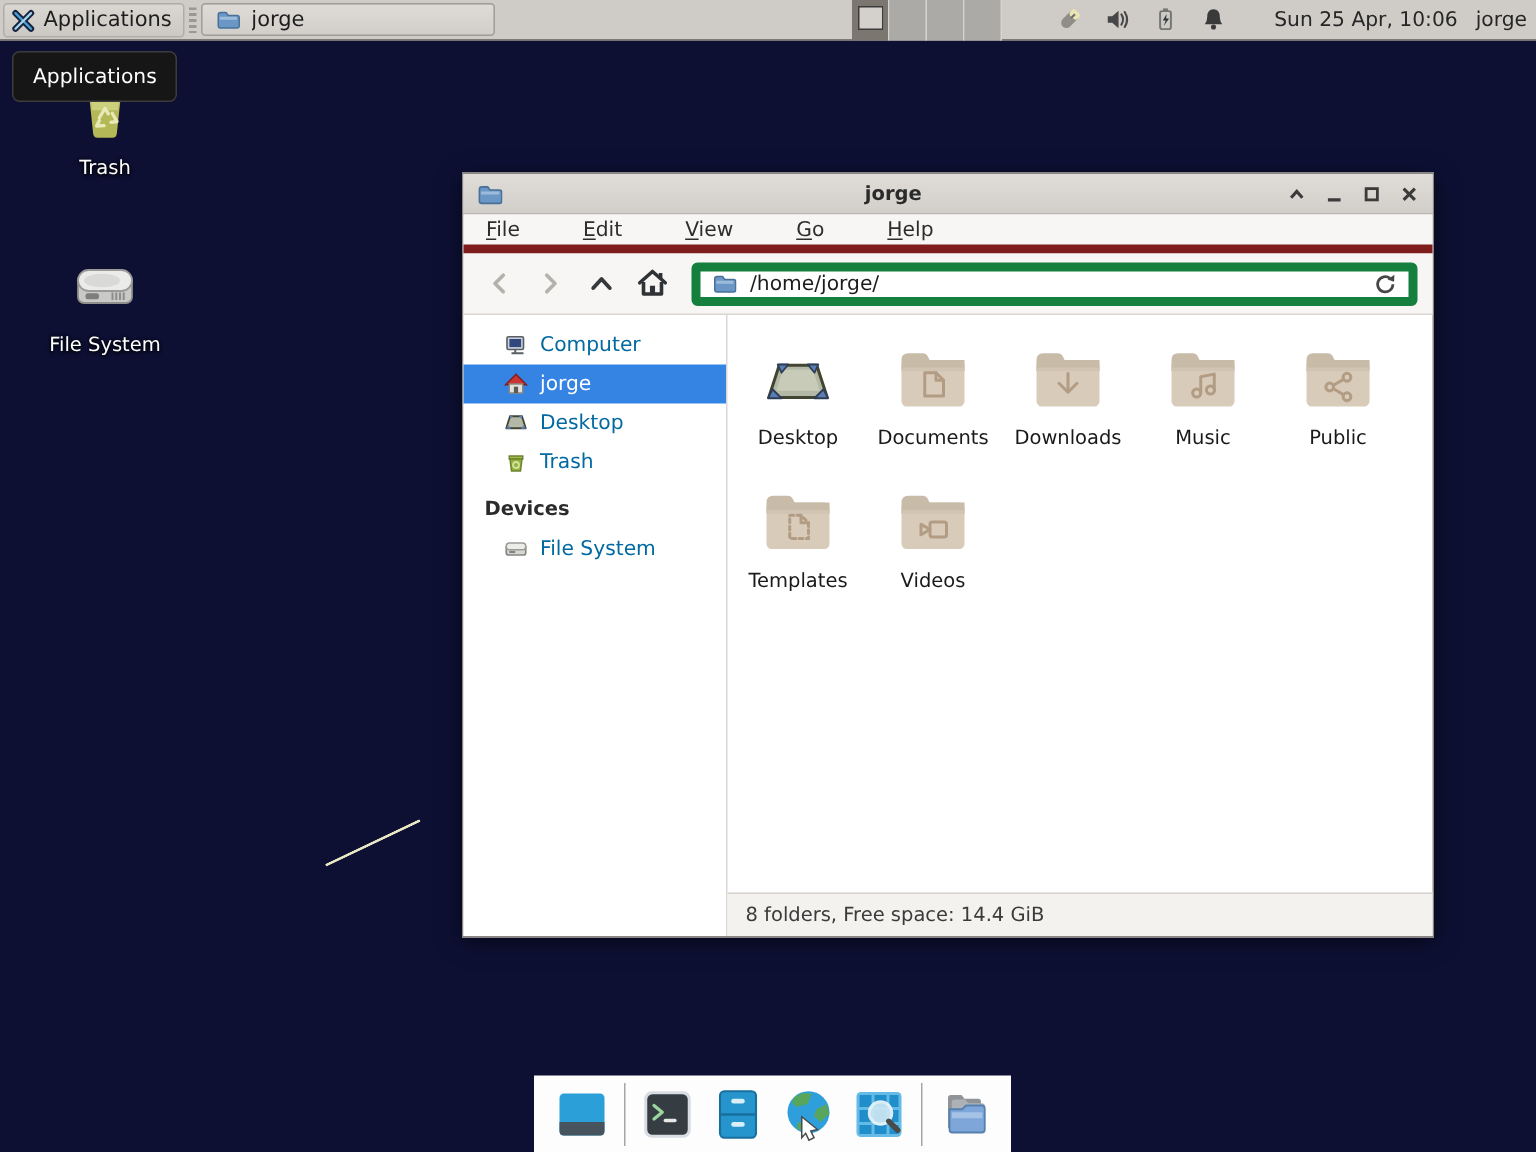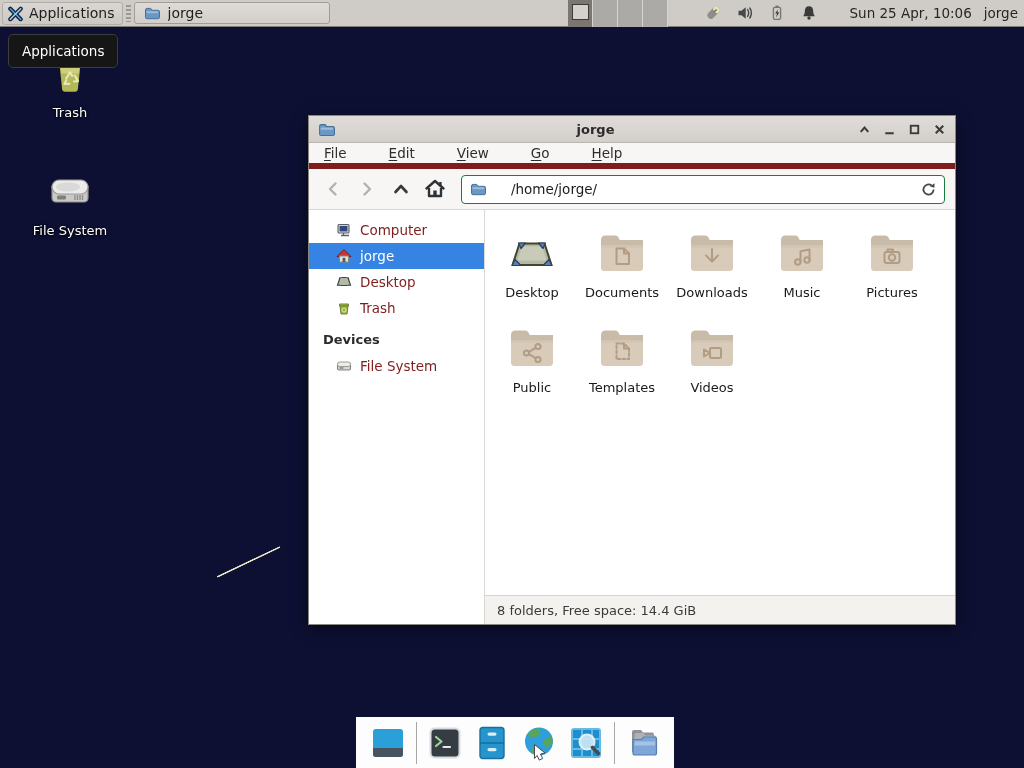--- a/index.html
+++ b/index.html
@@ -62,28 +62,28 @@
   #title-text { flex:1; text-align:center; font-weight:bold; font-size:13px; color:#2b2b2b; }
   #win-controls { display:flex; gap:9px; }
   .win-ctl { width:16px; height:16px; display:flex; align-items:center; justify-content:center; }
   #menubar { height:26px; flex:0 0 26px; background:#f7f6f4; display:flex; align-items:center;
     padding-left:6px; border-bottom:6px solid #7f1d1d;gap:24px; }
   .menu-item { padding:3px 9px; font-size:13.5px; color:#2d2d2d; }
   .menu-item u { text-decoration:underline; text-underline-offset:2px; }
   #toolbar { height:41px; flex:0 0 41px; background:#f7f6f4; display:flex; align-items:center;
     padding:0 10px; gap:6px; border-bottom:1px solid #dad7d2; }
   .nav-btn { width:28px; height:28px; display:flex; align-items:center; justify-content:center; border-radius:3px; }
-  #pathbar { flex:1; height:29px; margin-left:6px; background:#fff; border:1px solid #15803d;
-    border-radius:4px; display:flex; align-items:center; padding:0 7px; gap:24px; }
+  #pathbar { flex:1; height:29px; margin-left:6px; background:#fff; border:6px solid #15803d;
+    border-radius:4px; display:flex; align-items:center; padding:0 7px; gap:8px; }
   #path-text { flex:1; font-size:13.5px; color:#1c1c1c; }
   #win-body { flex:1; display:flex; min-height:0; }
   #sidebar { width:176px; flex:0 0 176px; background:#fff; border-right:1px solid #dbd8d4; padding-top:7px; }
   .side-header { font-size:13px; font-weight:bold; color:#2b2b2b; padding:6px 0 6px 14px; }
   .side-item { height:26px; display:flex; align-items:center; gap:8px; padding-left:27px;
-    font-size:13.5px; color:#7f1d1d; }
+    font-size:13.5px; color:#0369a1; }
   .side-item.selected { background:#3584e4; color:#fff; }
   .side-ic { width:16px; height:16px; flex:0 0 16px; display:flex; align-items:center; justify-content:center; }
   #main-col { flex:1; display:flex; flex-direction:column; min-width:0; }
   #files { flex:1; display:flex; flex-wrap:wrap; align-content:flex-start; padding:16px 0 0 2px; overflow:hidden; }
   .file-item { width:90px; height:95px; display:flex; flex-direction:column; align-items:center; }
   .file-ic { height:56px; display:flex; align-items:center; justify-content:center; }
   .file-label { margin-top:3px; font-size:13px; color:#1a1a1a; text-align:center; }
   #statusbar { height:29px; flex:0 0 29px; background:#f4f2ef; border-top:1px solid #d6d3cf;
     display:flex; align-items:center; padding-left:12px; font-size:13px; color:#3b3b3b; }
   
@@ -407,35 +407,20 @@
               </div>
     <div class="file-label">Music</div>
   </div>
             <div class="file-item">
     <div class="file-ic">
                 <svg width="48" height="44" viewBox="0 0 48 44">
                   <rect x="3" y="8" width="42" height="31" rx="3.5" fill="#d8cbba"></rect>
                   <path d="M3 8 q0-4.5 4.5-4.5 h9.5 q2.5 0 3.5 2 l1.2 2.5 h23.3 q0 0 0 0 v7 H3 z" fill="#c8bba8"></path>
                   <rect x="3" y="13" width="42" height="2.5" fill="#d1c4b2"></rect>
                   <g fill="none" stroke="#b29c84" stroke-width="2" stroke-linecap="round" stroke-linejoin="round">
-                    <rect x="16.5" y="20" width="15" height="11" rx="2"></rect>
-                    <circle cx="24" cy="25.5" r="3.2"></circle>
-                    <path d="M19.5 20 v-2.4 h5.5 v2.4"></path>
-                  </g>
-                </svg>
-              </div>
-    <div class="file-label">Pictures</div>
-  </div>
-            <div class="file-item">
-    <div class="file-ic">
-                <svg width="48" height="44" viewBox="0 0 48 44">
-                  <rect x="3" y="8" width="42" height="31" rx="3.5" fill="#d8cbba"></rect>
-                  <path d="M3 8 q0-4.5 4.5-4.5 h9.5 q2.5 0 3.5 2 l1.2 2.5 h23.3 q0 0 0 0 v7 H3 z" fill="#c8bba8"></path>
-                  <rect x="3" y="13" width="42" height="2.5" fill="#d1c4b2"></rect>
-                  <g fill="none" stroke="#b29c84" stroke-width="2" stroke-linecap="round" stroke-linejoin="round">
                     <circle cx="18.5" cy="26" r="2.6"></circle>
                     <circle cx="30" cy="19.5" r="2.6"></circle>
                     <circle cx="30" cy="32.5" r="2.6"></circle>
                     <path d="M21 24.8 L27.6 20.9 M21 27.2 L27.6 31.1"></path>
                   </g>
                 </svg>
               </div>
     <div class="file-label">Public</div>
   </div>
             <div class="file-item">

